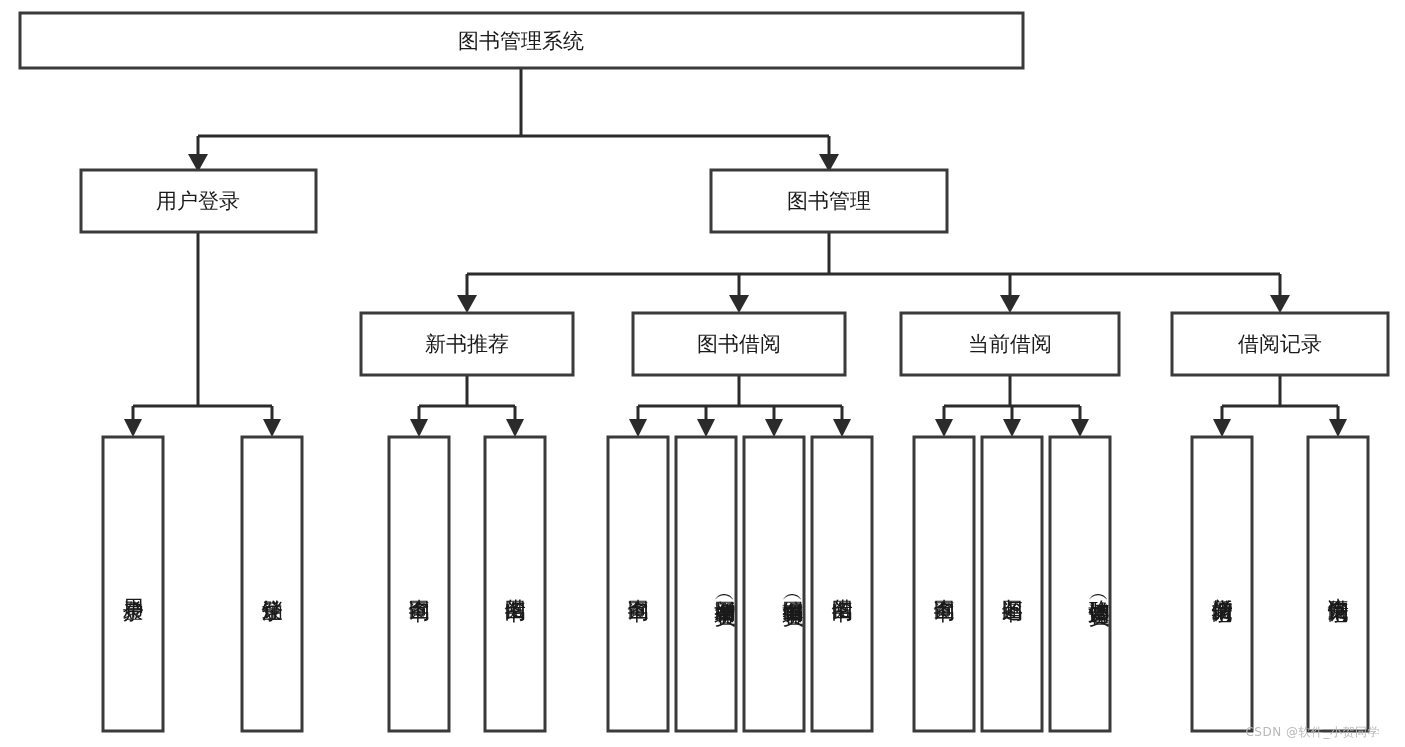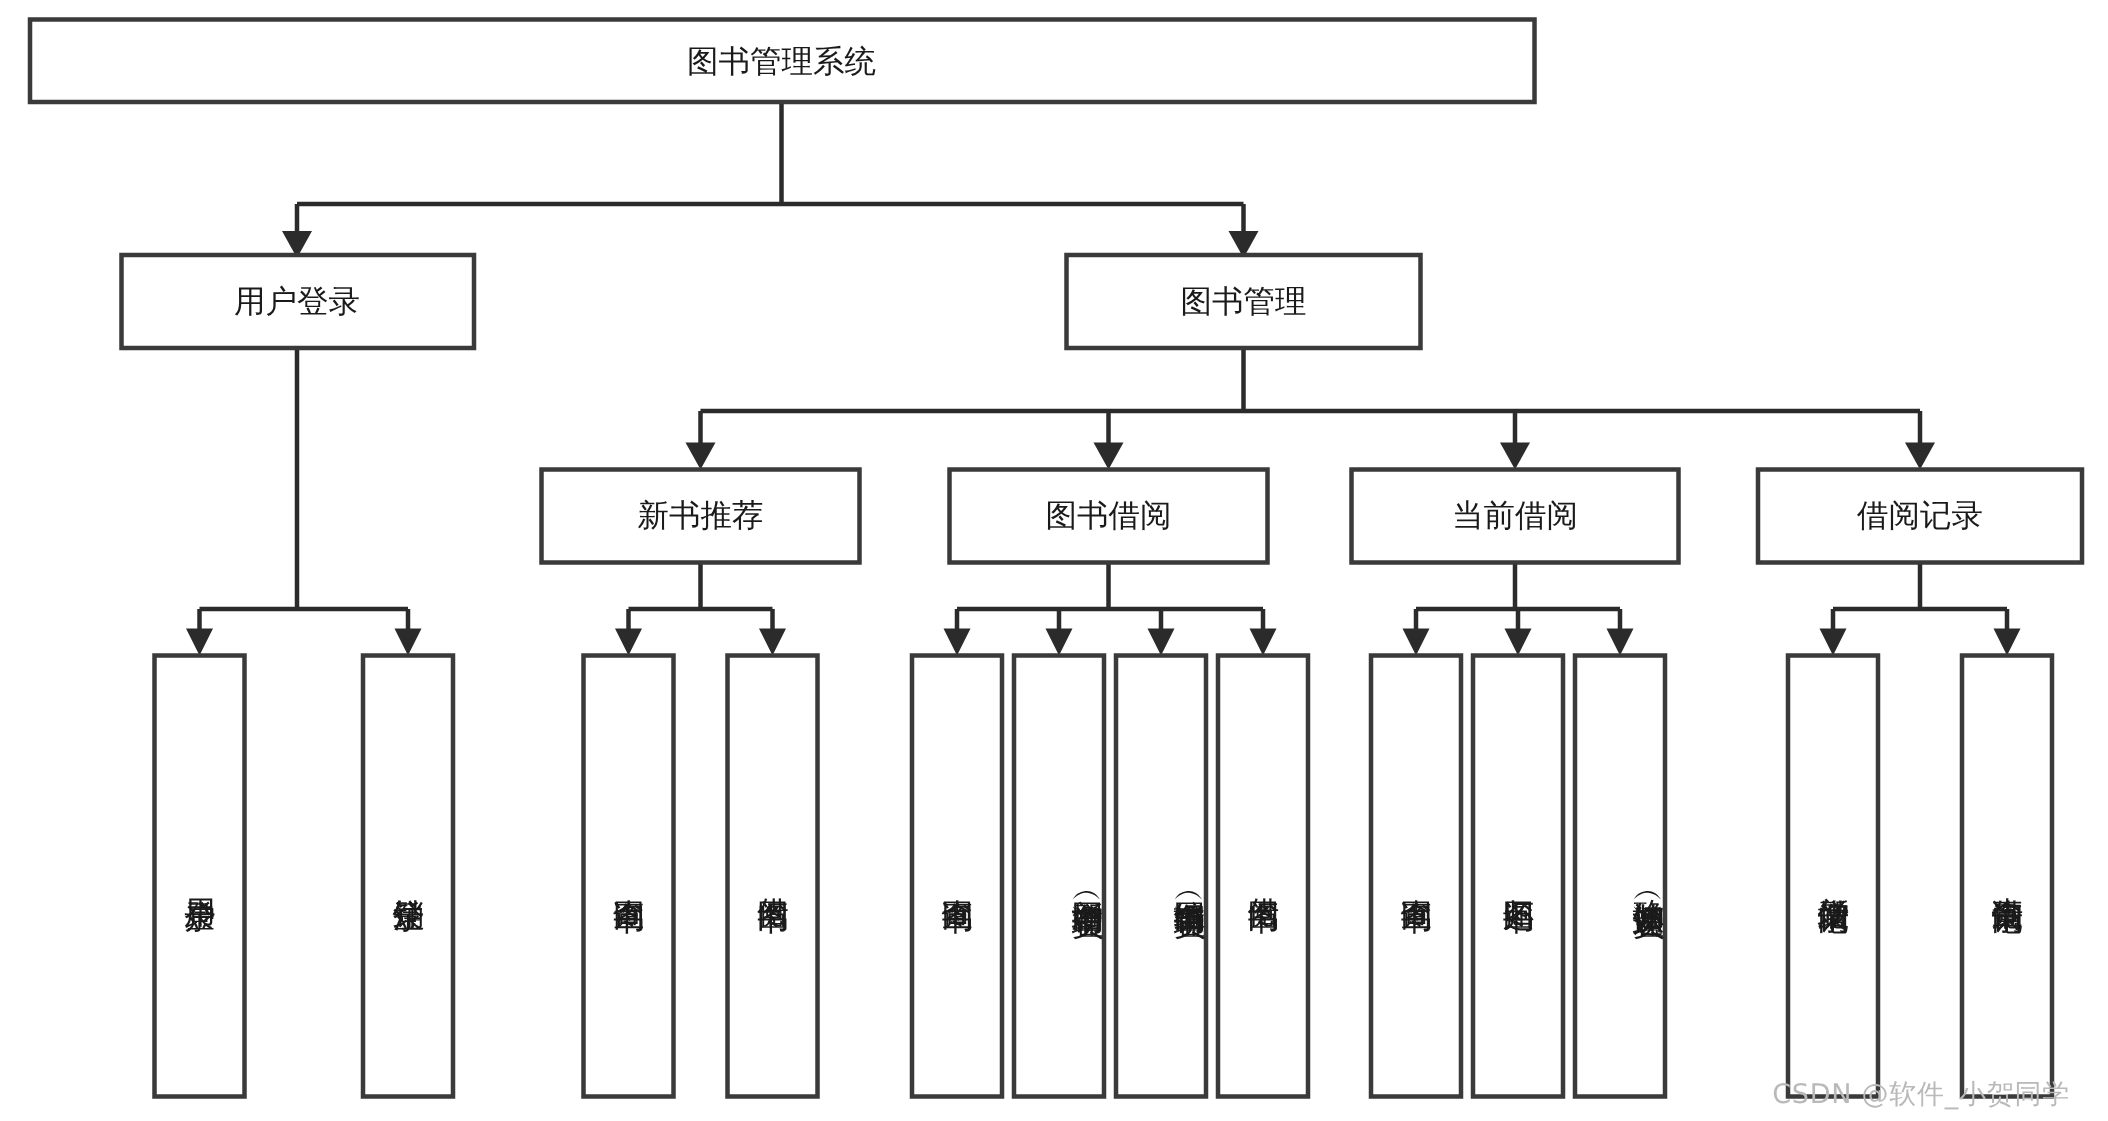--- a/index.html
+++ b/index.html
@@ -64,21 +64,21 @@
     align-items: center;
     justify-content: center;
     white-space: nowrap;
     pointer-events: none;
   }
   .watermark {
     position: absolute;
     right: 8px;
     bottom: 6px;
     font-family: "DejaVu Sans", "Liberation Sans", sans-serif;
-    font-size: 18px;
+    font-size: 12px;
     color: #b9b9b9;
     letter-spacing: 0.5px;
     user-select: none;
   }
 </style>
 </head>
 <body>
 
 <div id="diagram-root">
 

